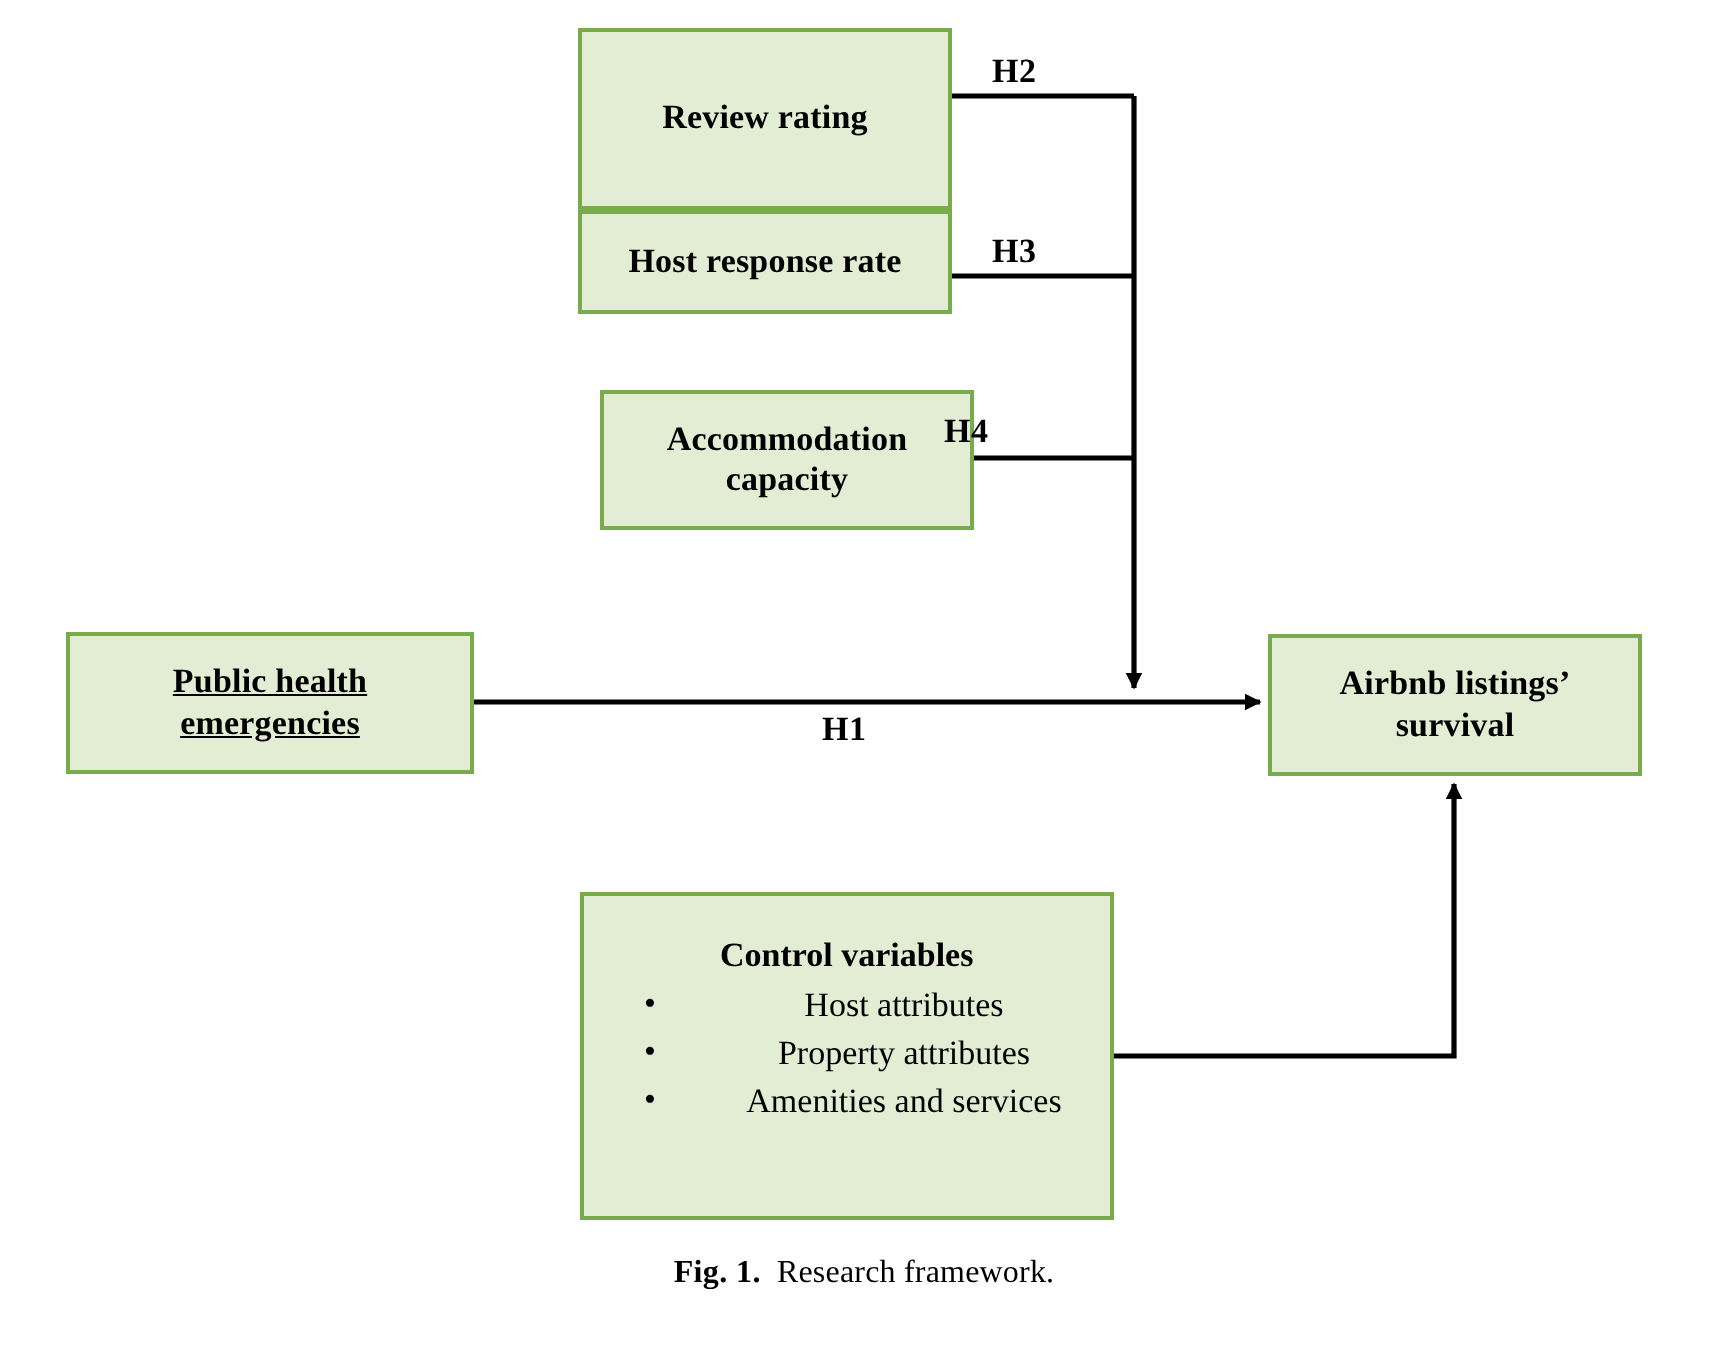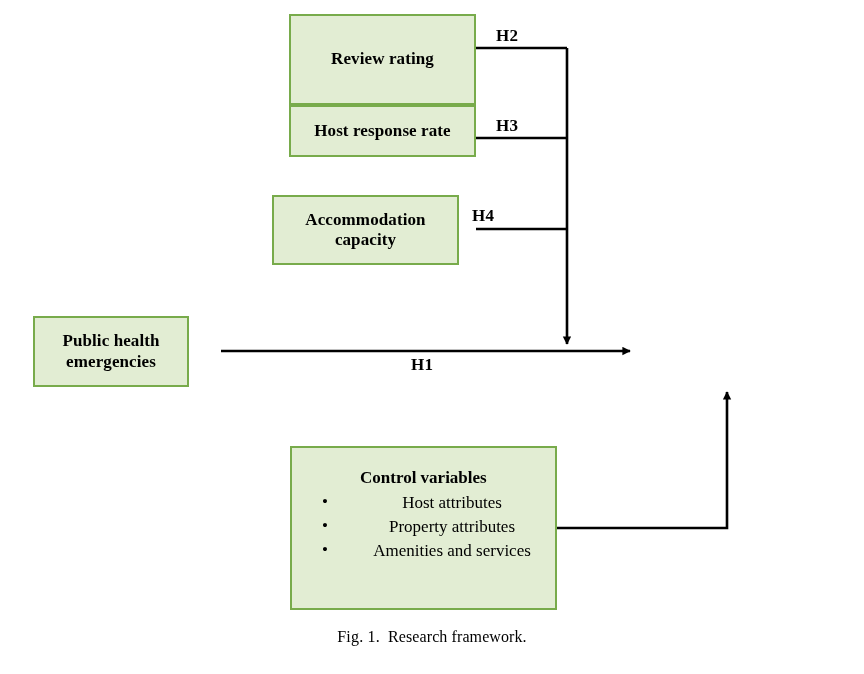--- a/index.html
+++ b/index.html
@@ -48,22 +48,22 @@
     font-weight: bold;
     font-size: 17px;
     line-height: 1.18;
     letter-spacing: 0.1px;
     padding: 0 6px;
   }
 
   
   #box-review-rating      { left: 289px; top: 14px;  width: 187px; height: 91px; }
   #box-host-response-rate { left: 289px; top: 105px; width: 187px; height: 52px; }
-  #box-accommodation      { left: 272px; top: 195px; width: 187px; height: 70px; }
-  #box-public-health      { left: 33px;  top: 316px; width: 156px; height: 71px; }
+  #box-accommodation      { left: 300px; top: 195px; width: 187px; height: 70px; }
+  #box-public-health      { left: 33px;  top: 316px; width: 204px; height: 71px; text-decoration: underline; }
   #box-airbnb-survival    { left: 634px; top: 317px; width: 187px; height: 71px; }
 
   #box-control-variables {
     left: 290px;
     top: 446px;
     width: 267px;
     height: 164px;
     display: block;
     padding: 0;
   }
@@ -118,21 +118,21 @@
   #figure-caption {
     position: absolute;
     left: 0;
     top: 628px;
     width: 864px;
     text-align: center;
     font-size: 16px;
     white-space: nowrap;
   }
   #figure-caption .caption-label {
-    font-weight: normal;
+    font-weight: bold;
     letter-spacing: 0.2px;
   }
   #figure-caption .caption-text {
     letter-spacing: 0.1px;
   }
 </style>
 </head>
 <body>
 
 <div id="figure-canvas">
@@ -166,20 +166,23 @@
   </div>
 
   <div class="node-box" id="box-accommodation">
     <span class="node-label">Accommodation capacity</span>
   </div>
 
   <div class="node-box" id="box-public-health">
     <span class="node-label">Public health emergencies</span>
   </div>
 
+  <div class="node-box" id="box-airbnb-survival">
+    <span class="node-label">Airbnb listings’ survival</span>
+  </div>
 
   <div class="node-box" id="box-control-variables">
     <div class="control-inner">
       <div class="control-title">Control variables</div>
       <ul class="control-list">
         <li>Host attributes</li>
         <li>Property attributes</li>
         <li>Amenities and services</li>
       </ul>
     </div>

